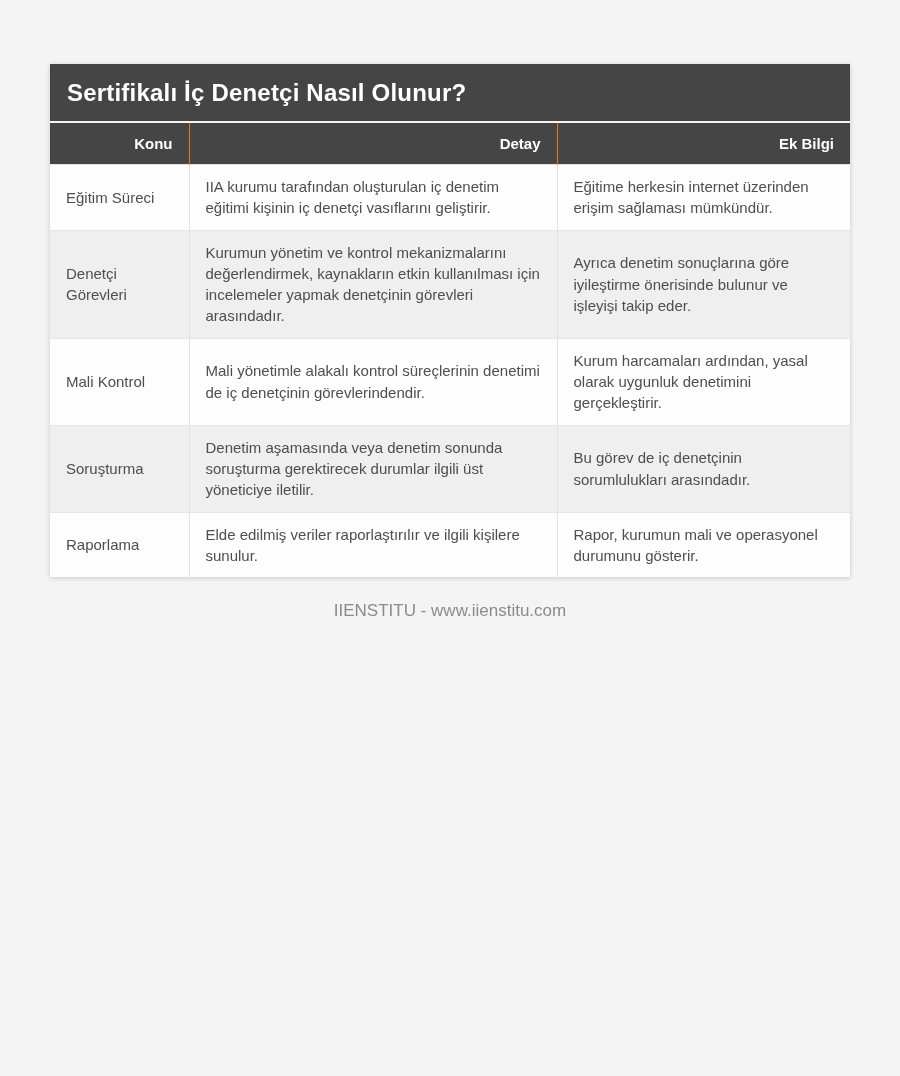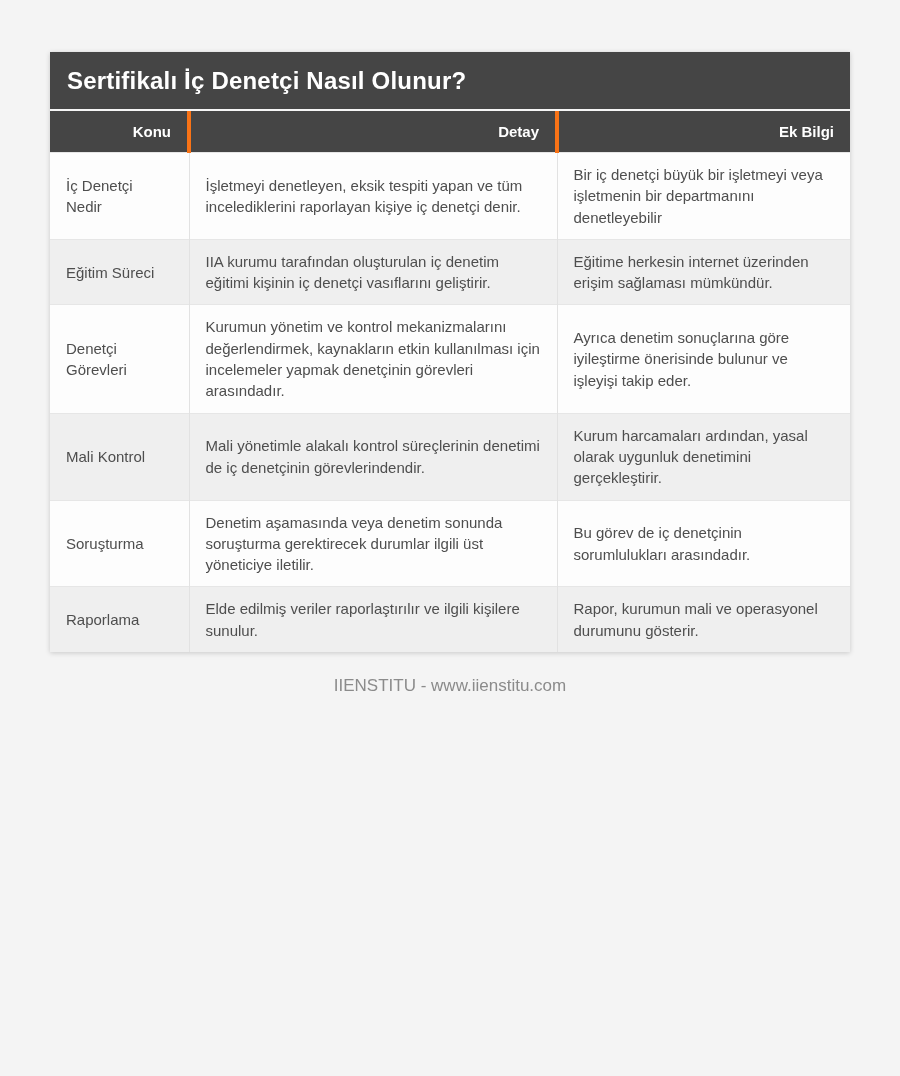--- a/index.html
+++ b/index.html
@@ -11,21 +11,21 @@
     background: #f4f4f4;
     min-height: 1076px;
   }
   .page {
     width: 900px;
     min-height: 1076px;
     padding-top: 52px;
   }
   .card {
     width: 800px;
-    margin: 0 auto;
+    margin: 12px auto;
     background: #0ea5e9;
     box-shadow: 0 1px 5px rgba(0,0,0,0.18);
   }
   .card-title {
     background: #454545;
     color: #ffffff;
     font-size: 24px;
     font-weight: bold;
     padding: 15px 17px 14px 17px;
     border-bottom: 2px solid #f5f5f5;
@@ -39,21 +39,21 @@
   table.info-table thead th {
     background: #454545;
     color: #ffffff;
     font-size: 15px;
     font-weight: bold;
     text-align: right;
     padding: 12px 16px;
     vertical-align: middle;
   }
   table.info-table thead th + th {
-    border-left: 4px solid #f97316;
+    border-left: 1px solid #f97316;
   }
   table.info-table col.col-konu   { width: 139px; }
   table.info-table col.col-detay  { width: 368px; }
   table.info-table col.col-ek     { width: 293px; }
   table.info-table tbody td {
     font-size: 15px;
     line-height: 1.42;
     color: #4e4e4e;
     padding: 11px 16px;
     vertical-align: middle;
@@ -86,25 +86,20 @@
       </colgroup>
       <thead>
         <tr>
           <th>Konu</th>
           <th>Detay</th>
           <th>Ek Bilgi</th>
         </tr>
       </thead>
       <tbody>
         <tr>
-          <td>İç Denetçi Nedir</td>
-          <td>İşletmeyi denetleyen, eksik tespiti yapan ve tüm incelediklerini raporlayan kişiye iç denetçi denir.</td>
-          <td>Bir iç denetçi büyük bir işletmeyi veya işletmenin bir departmanını denetleyebilir</td>
-        </tr>
-        <tr>
           <td>Eğitim Süreci</td>
           <td>IIA kurumu tarafından oluşturulan iç denetim eğitimi kişinin iç denetçi vasıflarını geliştirir.</td>
           <td>Eğitime herkesin internet üzerinden erişim sağlaması mümkündür.</td>
         </tr>
         <tr>
           <td>Denetçi Görevleri</td>
           <td>Kurumun yönetim ve kontrol mekanizmalarını değerlendirmek, kaynakların etkin kullanılması için incelemeler yapmak denetçinin görevleri arasındadır.</td>
           <td>Ayrıca denetim sonuçlarına göre iyileştirme önerisinde bulunur ve işleyişi takip eder.</td>
         </tr>
         <tr>

